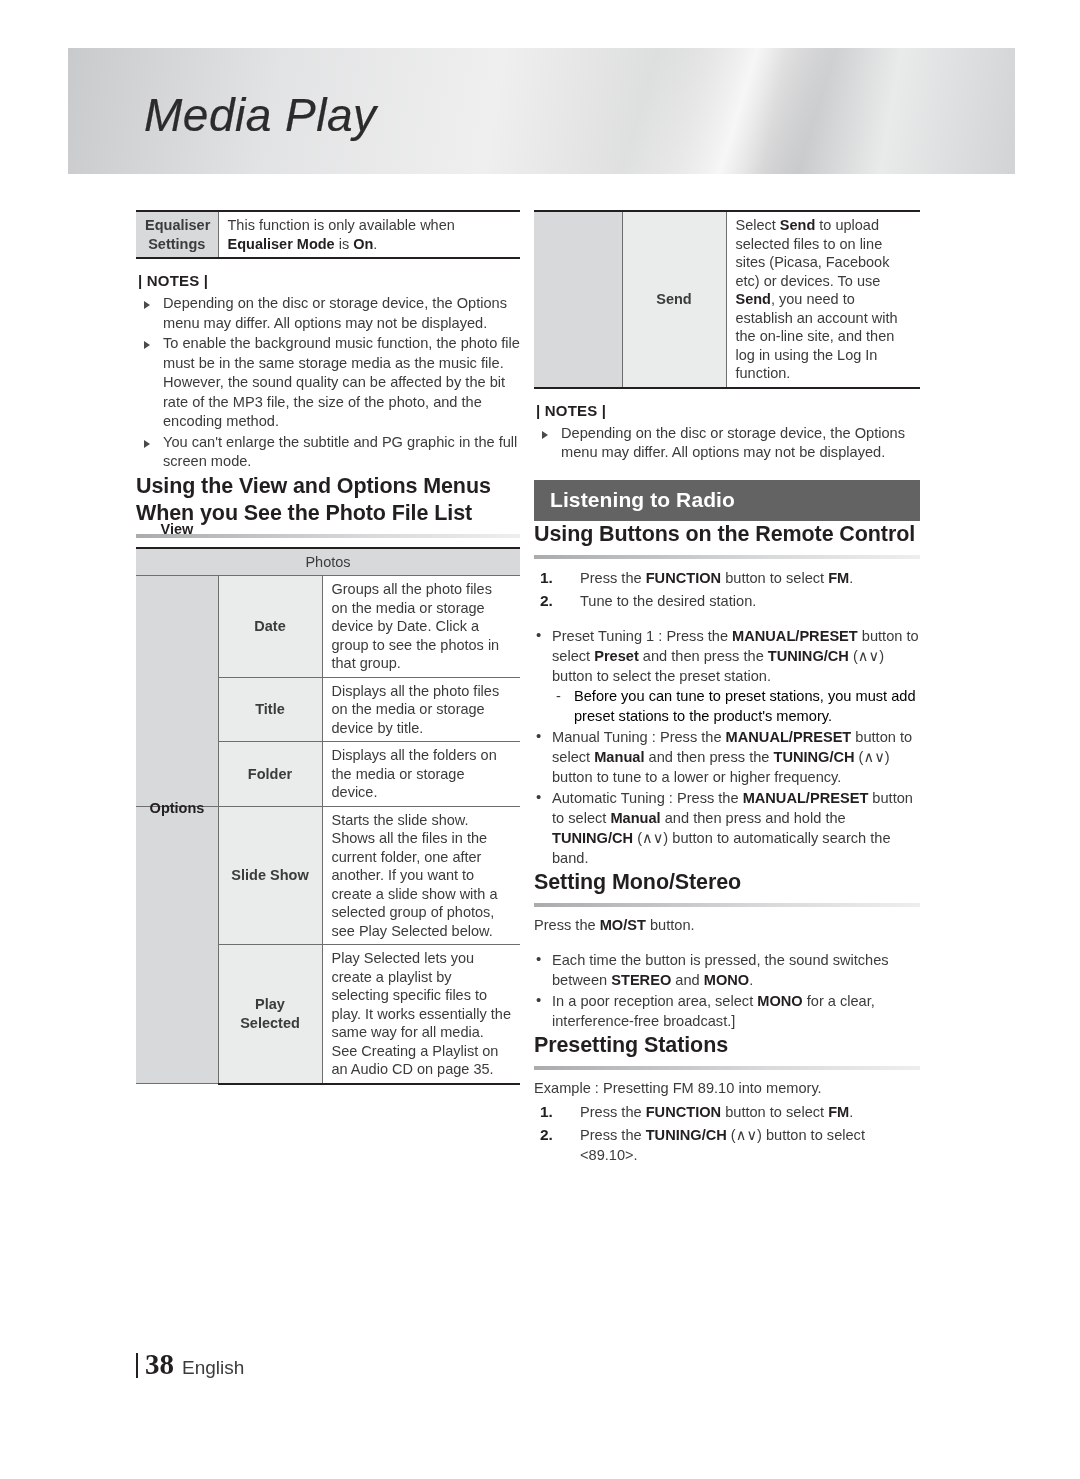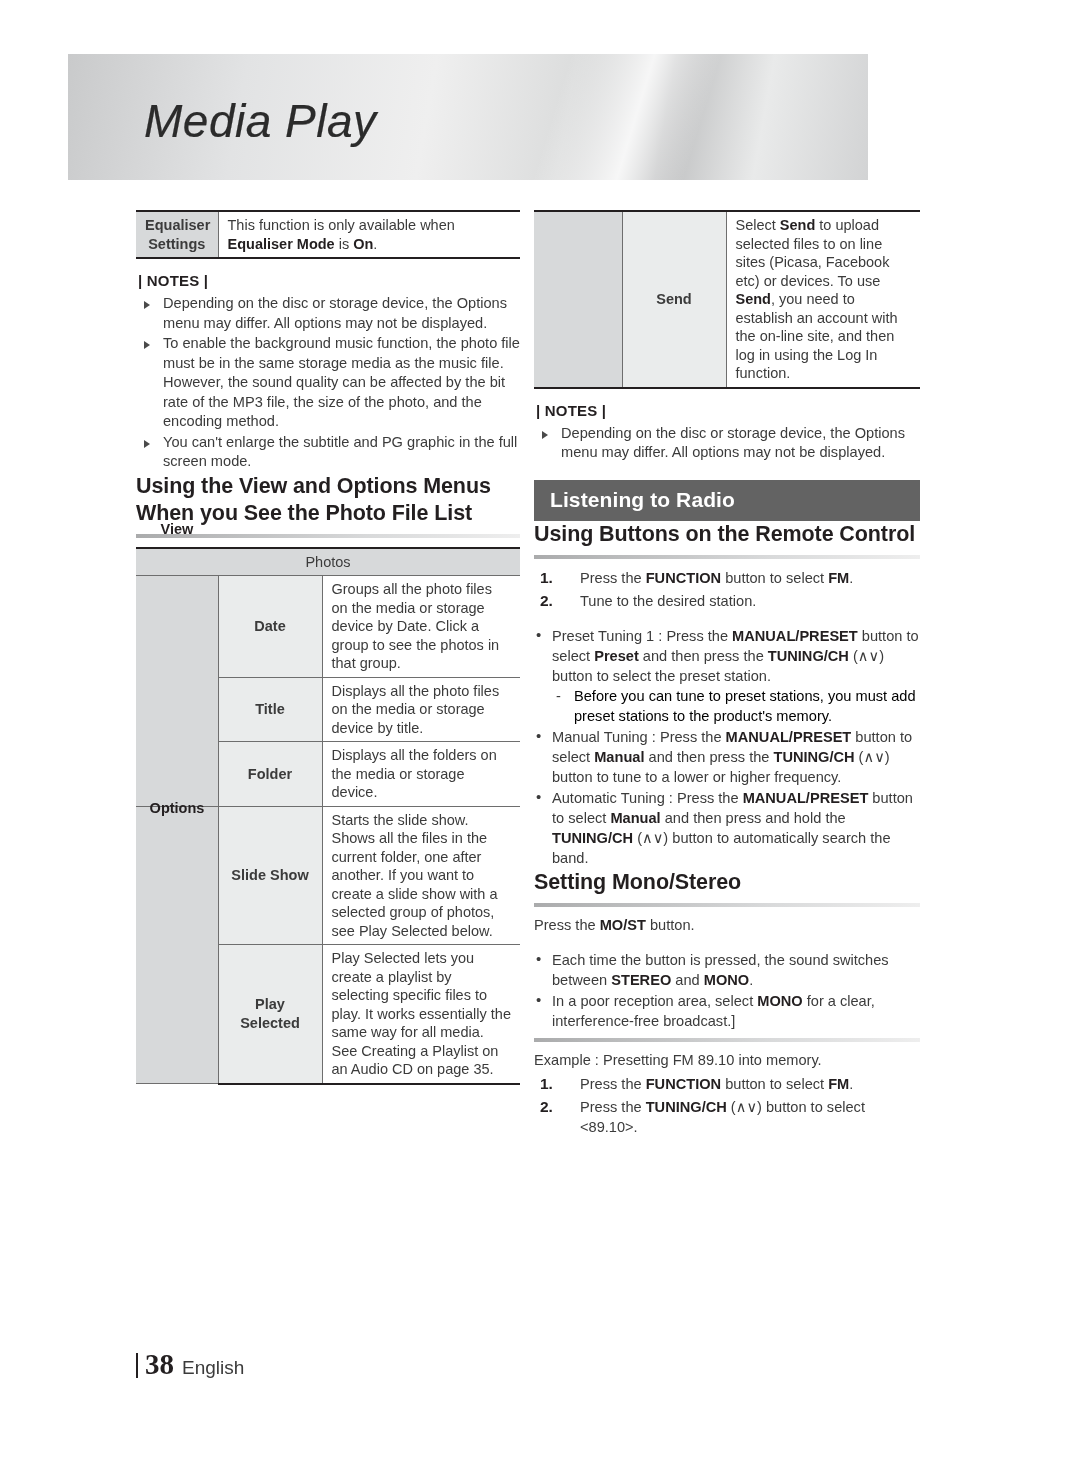--- a/index.html
+++ b/index.html
@@ -13,22 +13,22 @@
     position: relative;
     font-family: "Liberation Sans", sans-serif;
     color: #231f20;
     overflow: hidden;
   }
 
   
   .banner {
     position: absolute;
     left: 68px;
-    top: 54px;
-    width: 800px;
+    top: 48px;
+    width: 947px;
     height: 126px;
     background:
       linear-gradient(107deg,
         rgba(255,255,255,0.0) 0%,
         rgba(255,255,255,0.0) 60%,
         rgba(255,255,255,0.85) 70%,
         rgba(255,255,255,0.0) 78%,
         rgba(255,255,255,0.0) 100%),
       linear-gradient(100deg, #c9cacb 0%, #e2e3e4 22%, #efefef 45%, #dcdddd 62%, #bcbdbe 74%, #e9eaea 86%, #d2d3d4 100%);
     text-decoration: underline;
@@ -404,20 +404,21 @@
   </ul>
 
   <h2 class="sec mt22">Setting Mono/Stereo</h2>
   <div class="rule"></div>
   <p class="body">Press the <b>MO/ST</b> button.</p>
   <ul class="dots">
     <li>Each time the button is pressed, the sound switches between <b>STEREO</b> and <b>MONO</b>.</li>
     <li>In a poor reception area, select <b>MONO</b> for a clear, interference-free broadcast.]</li>
   </ul>
 
+  <h2 class="sec mt22">Presetting Stations</h2>
   <div class="rule"></div>
   <p class="body">Example : Presetting FM 89.10 into memory.</p>
   <ol class="steps">
     <li>
       <span class="num">1.</span>
       <span>Press the <b>FUNCTION</b> button to select <b>FM</b>.</span>
     </li>
     <li>
       <span class="num">2.</span>
       <span>Press the <b>TUNING/CH</b> (∧∨) button to select &lt;89.10&gt;.</span>

